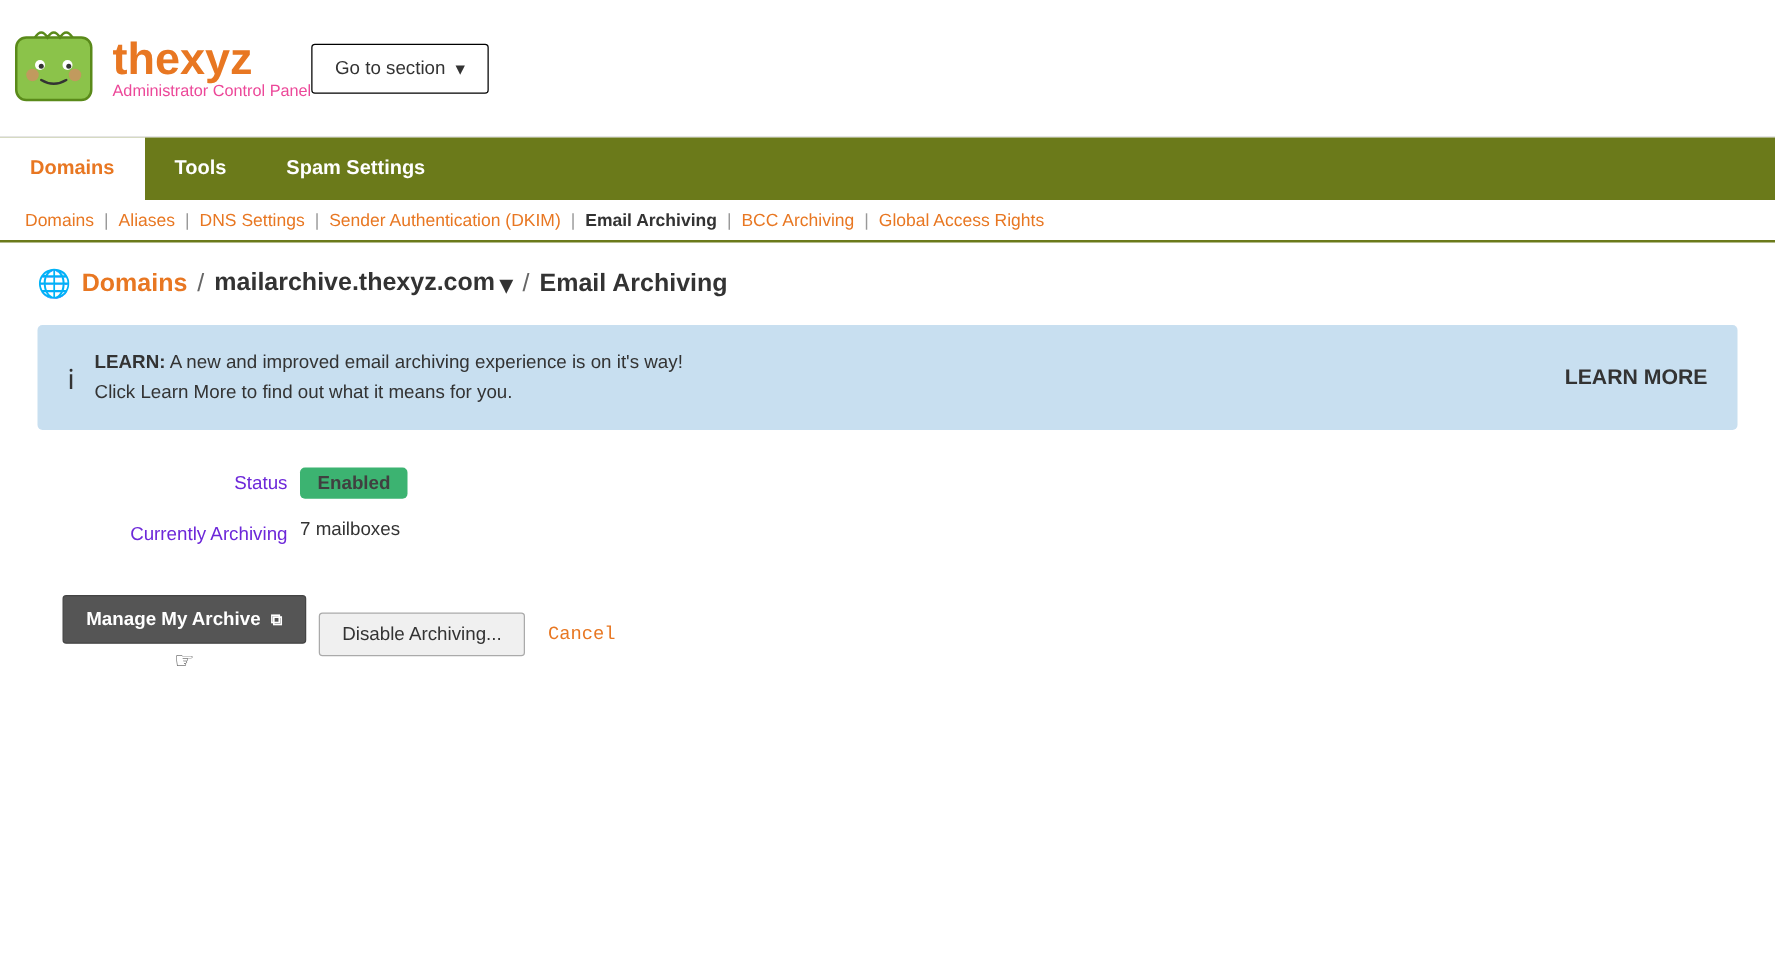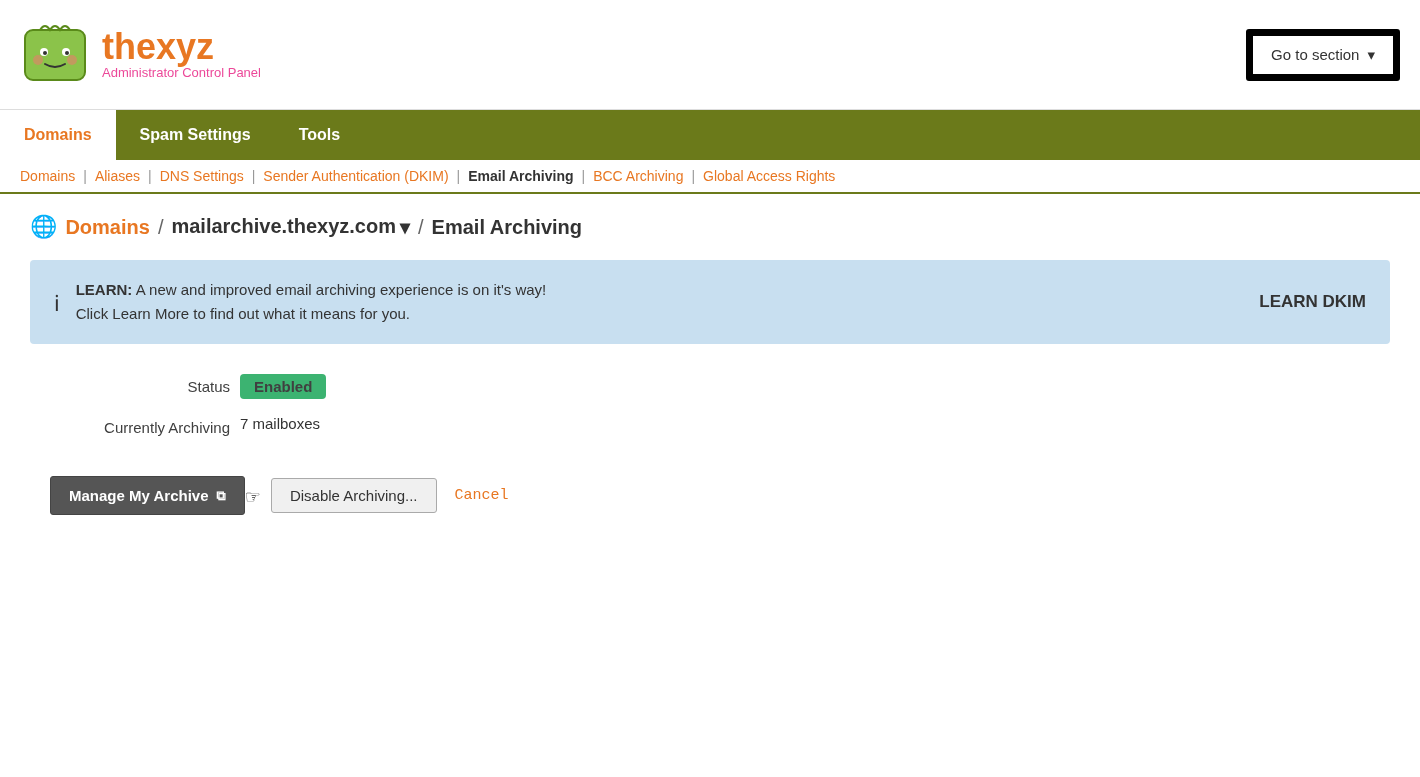--- a/index.html
+++ b/index.html
@@ -2,22 +2,21 @@
 <html><head>
   <meta charset="utf-8">
   <style>
     * { box-sizing: border-box; margin: 0; padding: 0; }
     body { font-family: Arial, Helvetica, sans-serif; font-size: 14px; background: #fff; color: #333; }
 
     
     .header {
       display: flex;
       align-items: center;
-      justify-content: space-between;
-      padding: 10px 20px;
+      padding: 10px 8px;
       background: #fff;
       border-bottom: 1px solid #ddd;
       height: 110px;
     }
     .logo-area {
       display: flex;
       align-items: center;
       gap: 12px;
     }
     .logo-icon {
@@ -33,21 +32,21 @@
       color: #e87722;
       font-family: 'Comic Sans MS', cursive, sans-serif;
       font-weight: bold;
       line-height: 1;
     }
     .logo-subtitle {
       font-size: 13px;
       color: #ec4899;
     }
     .go-to-section-btn {
-      border: 7px solid #000000;
+      border: 1px solid #000000;
       background: #fff;
       padding: 10px 18px;
       font-size: 15px;
       cursor: pointer;
       border-radius: 3px;
       display: flex;
       align-items: center;
       gap: 8px;
       color: #333;
     }
@@ -170,21 +169,21 @@
 
     
     .status-grid {
       display: grid;
       grid-template-columns: 180px auto;
       gap: 16px 10px;
       margin-bottom: 40px;
       padding-left: 20px;
     }
     .status-label {
-      color: #404040;
+      color: #6d28d9;
       font-size: 15px;
       text-align: right;
       padding-top: 4px;
     }
     .status-value {
       font-size: 15px;
       color: #333;
     }
     .enabled-badge {
       background: #3cb371;
@@ -232,21 +231,21 @@
       font-size: 15px;
       cursor: pointer;
       padding: 10px 8px;
       text-decoration: none;
       font-family: Liberation Mono, monospace;
     }
 
     
     .cursor-area {
       display: flex;
-      flex-direction: row;
+      flex-direction: column;
       align-items: center;
     }
     .hand-cursor {
       font-size: 18px;
       margin-top: 2px;
     }
   </style>
 </head>
 <body>
 
@@ -278,24 +277,24 @@
     <span>Go to section</span>
     <span>▾</span>
   </button>
 </div>
 
 <nav class="main-nav">
   <a class="nav-item active">
     <span>Domains</span>
   </a>
   <a class="nav-item">
-    <span>Spam Settings</span>
+    <span>Tools</span>
   </a>
   <a class="nav-item">
-    <span>Tools</span>
+    <span>Spam Settings</span>
   </a>
 </nav>
 
 <div class="sub-nav">
   <a class="sub-nav-item">Domains</a>
   <span class="sub-nav-separator">|</span>
   <a class="sub-nav-item">Aliases</a>
   <span class="sub-nav-separator">|</span>
   <a class="sub-nav-item">DNS Settings</a>
   <span class="sub-nav-separator">|</span>
@@ -321,21 +320,21 @@
     <span class="sep">/</span>
     <span>Email Archiving</span>
   </div>
 
   <div class="info-banner">
     <span class="info-icon">ℹ</span>
     <div class="info-text">
       <strong>LEARN:</strong>
       <span>  A new and improved email archiving experience is on it's way!<br>Click Learn More to find out what it means for you.</span>
     </div>
-    <span class="learn-more">LEARN DKIM</span>
+    <span class="learn-more">LEARN MORE</span>
   </div>
 
   <div class="status-grid">
     <span class="status-label">Status</span>
     <div class="status-value">
       <span class="enabled-badge">Enabled</span>
     </div>
     <span class="status-label">Currently Archiving</span>
     <span class="status-value">7 mailboxes</span>
   </div>

